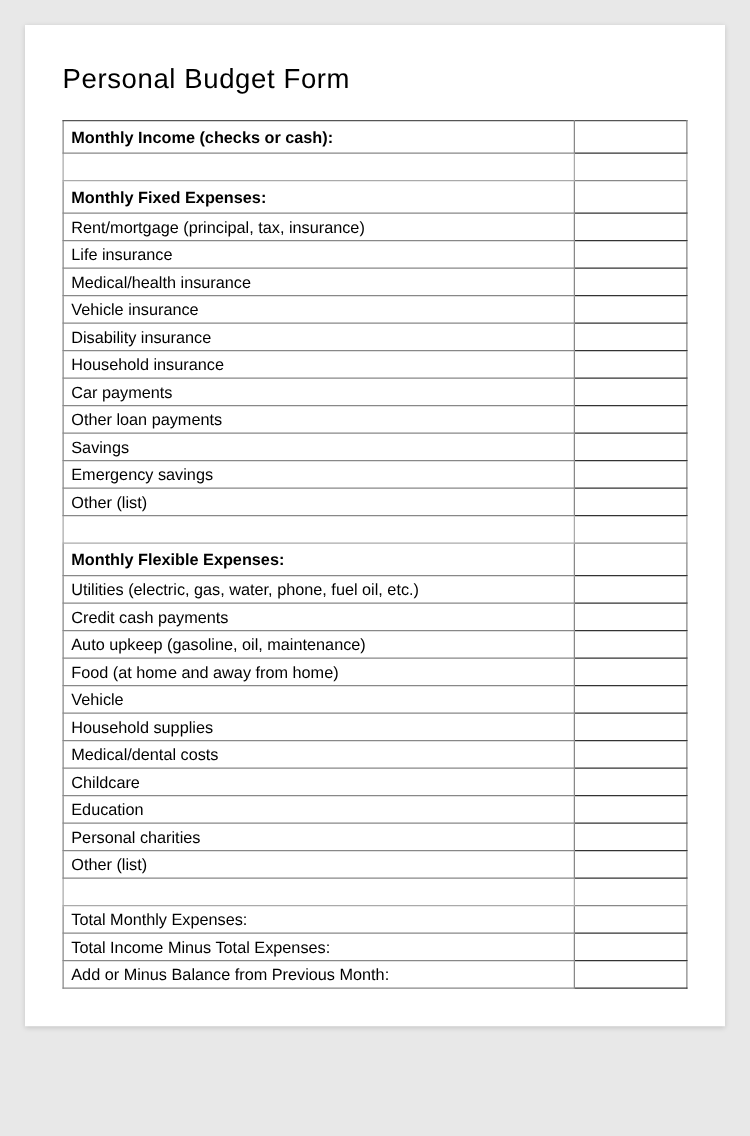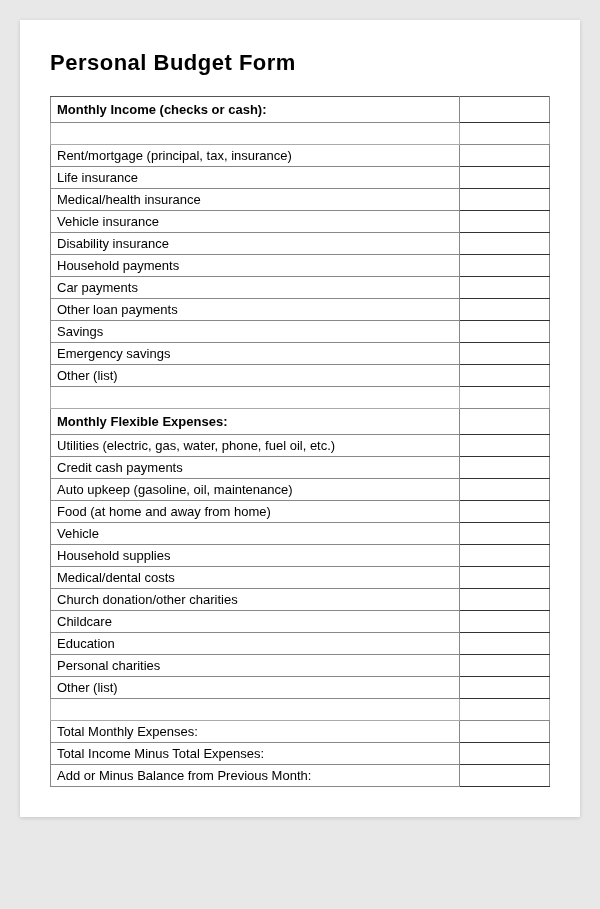--- a/index.html
+++ b/index.html
@@ -14,21 +14,21 @@
       padding: 20px;
     }
     .page {
       background: #fff;
       width: 560px;
       padding: 30px 30px 30px 30px;
       box-shadow: 0 1px 4px rgba(0,0,0,0.15);
     }
     .page-title {
       font-size: 22px;
-      font-weight: bold;
+      font-weight: normal;
       margin-bottom: 20px;
       color: #000;
       letter-spacing: 0.5px;
     }
     .form-table {
       width: 100%;
       border-collapse: collapse;
       border: 1.5px solid #555;
       padding-left: 15px;
     }
@@ -76,20 +76,24 @@
   <table class="form-table">
     <tbody id="table-body">
     <tr class="section-header">
       <td>Monthly Income (checks or cash):</td>
       <td class="value-cell">&nbsp;</td>
     </tr>
         <tr class="empty-row">
           <td>&nbsp;</td>
           <td>&nbsp;</td>
         </tr>
+        <tr class="section-header">
+      <td>Monthly Fixed Expenses:</td>
+      <td class="value-cell">&nbsp;</td>
+    </tr>
         <tr>
           <td>Rent/mortgage (principal, tax, insurance)</td>
           <td class="value-cell">&nbsp;</td>
         </tr>
         <tr>
           <td>Life insurance</td>
           <td class="value-cell">&nbsp;</td>
         </tr>
         <tr>
           <td>Medical/health insurance</td>
@@ -97,21 +101,21 @@
         </tr>
         <tr>
           <td>Vehicle insurance</td>
           <td class="value-cell">&nbsp;</td>
         </tr>
         <tr>
           <td>Disability insurance</td>
           <td class="value-cell">&nbsp;</td>
         </tr>
         <tr>
-          <td>Household payments</td>
+          <td>Household insurance</td>
           <td class="value-cell">&nbsp;</td>
         </tr>
         <tr>
           <td>Car payments</td>
           <td class="value-cell">&nbsp;</td>
         </tr>
         <tr>
           <td>Other loan payments</td>
           <td class="value-cell">&nbsp;</td>
         </tr>
@@ -154,24 +158,20 @@
         <tr>
           <td>Vehicle</td>
           <td class="value-cell">&nbsp;</td>
         </tr>
         <tr>
           <td>Household supplies</td>
           <td class="value-cell">&nbsp;</td>
         </tr>
         <tr>
           <td>Medical/dental costs</td>
-          <td class="value-cell">&nbsp;</td>
-        </tr>
-        <tr>
-          <td>Church donation/other charities</td>
           <td class="value-cell">&nbsp;</td>
         </tr>
         <tr>
           <td>Childcare</td>
           <td class="value-cell">&nbsp;</td>
         </tr>
         <tr>
           <td>Education</td>
           <td class="value-cell">&nbsp;</td>
         </tr>

